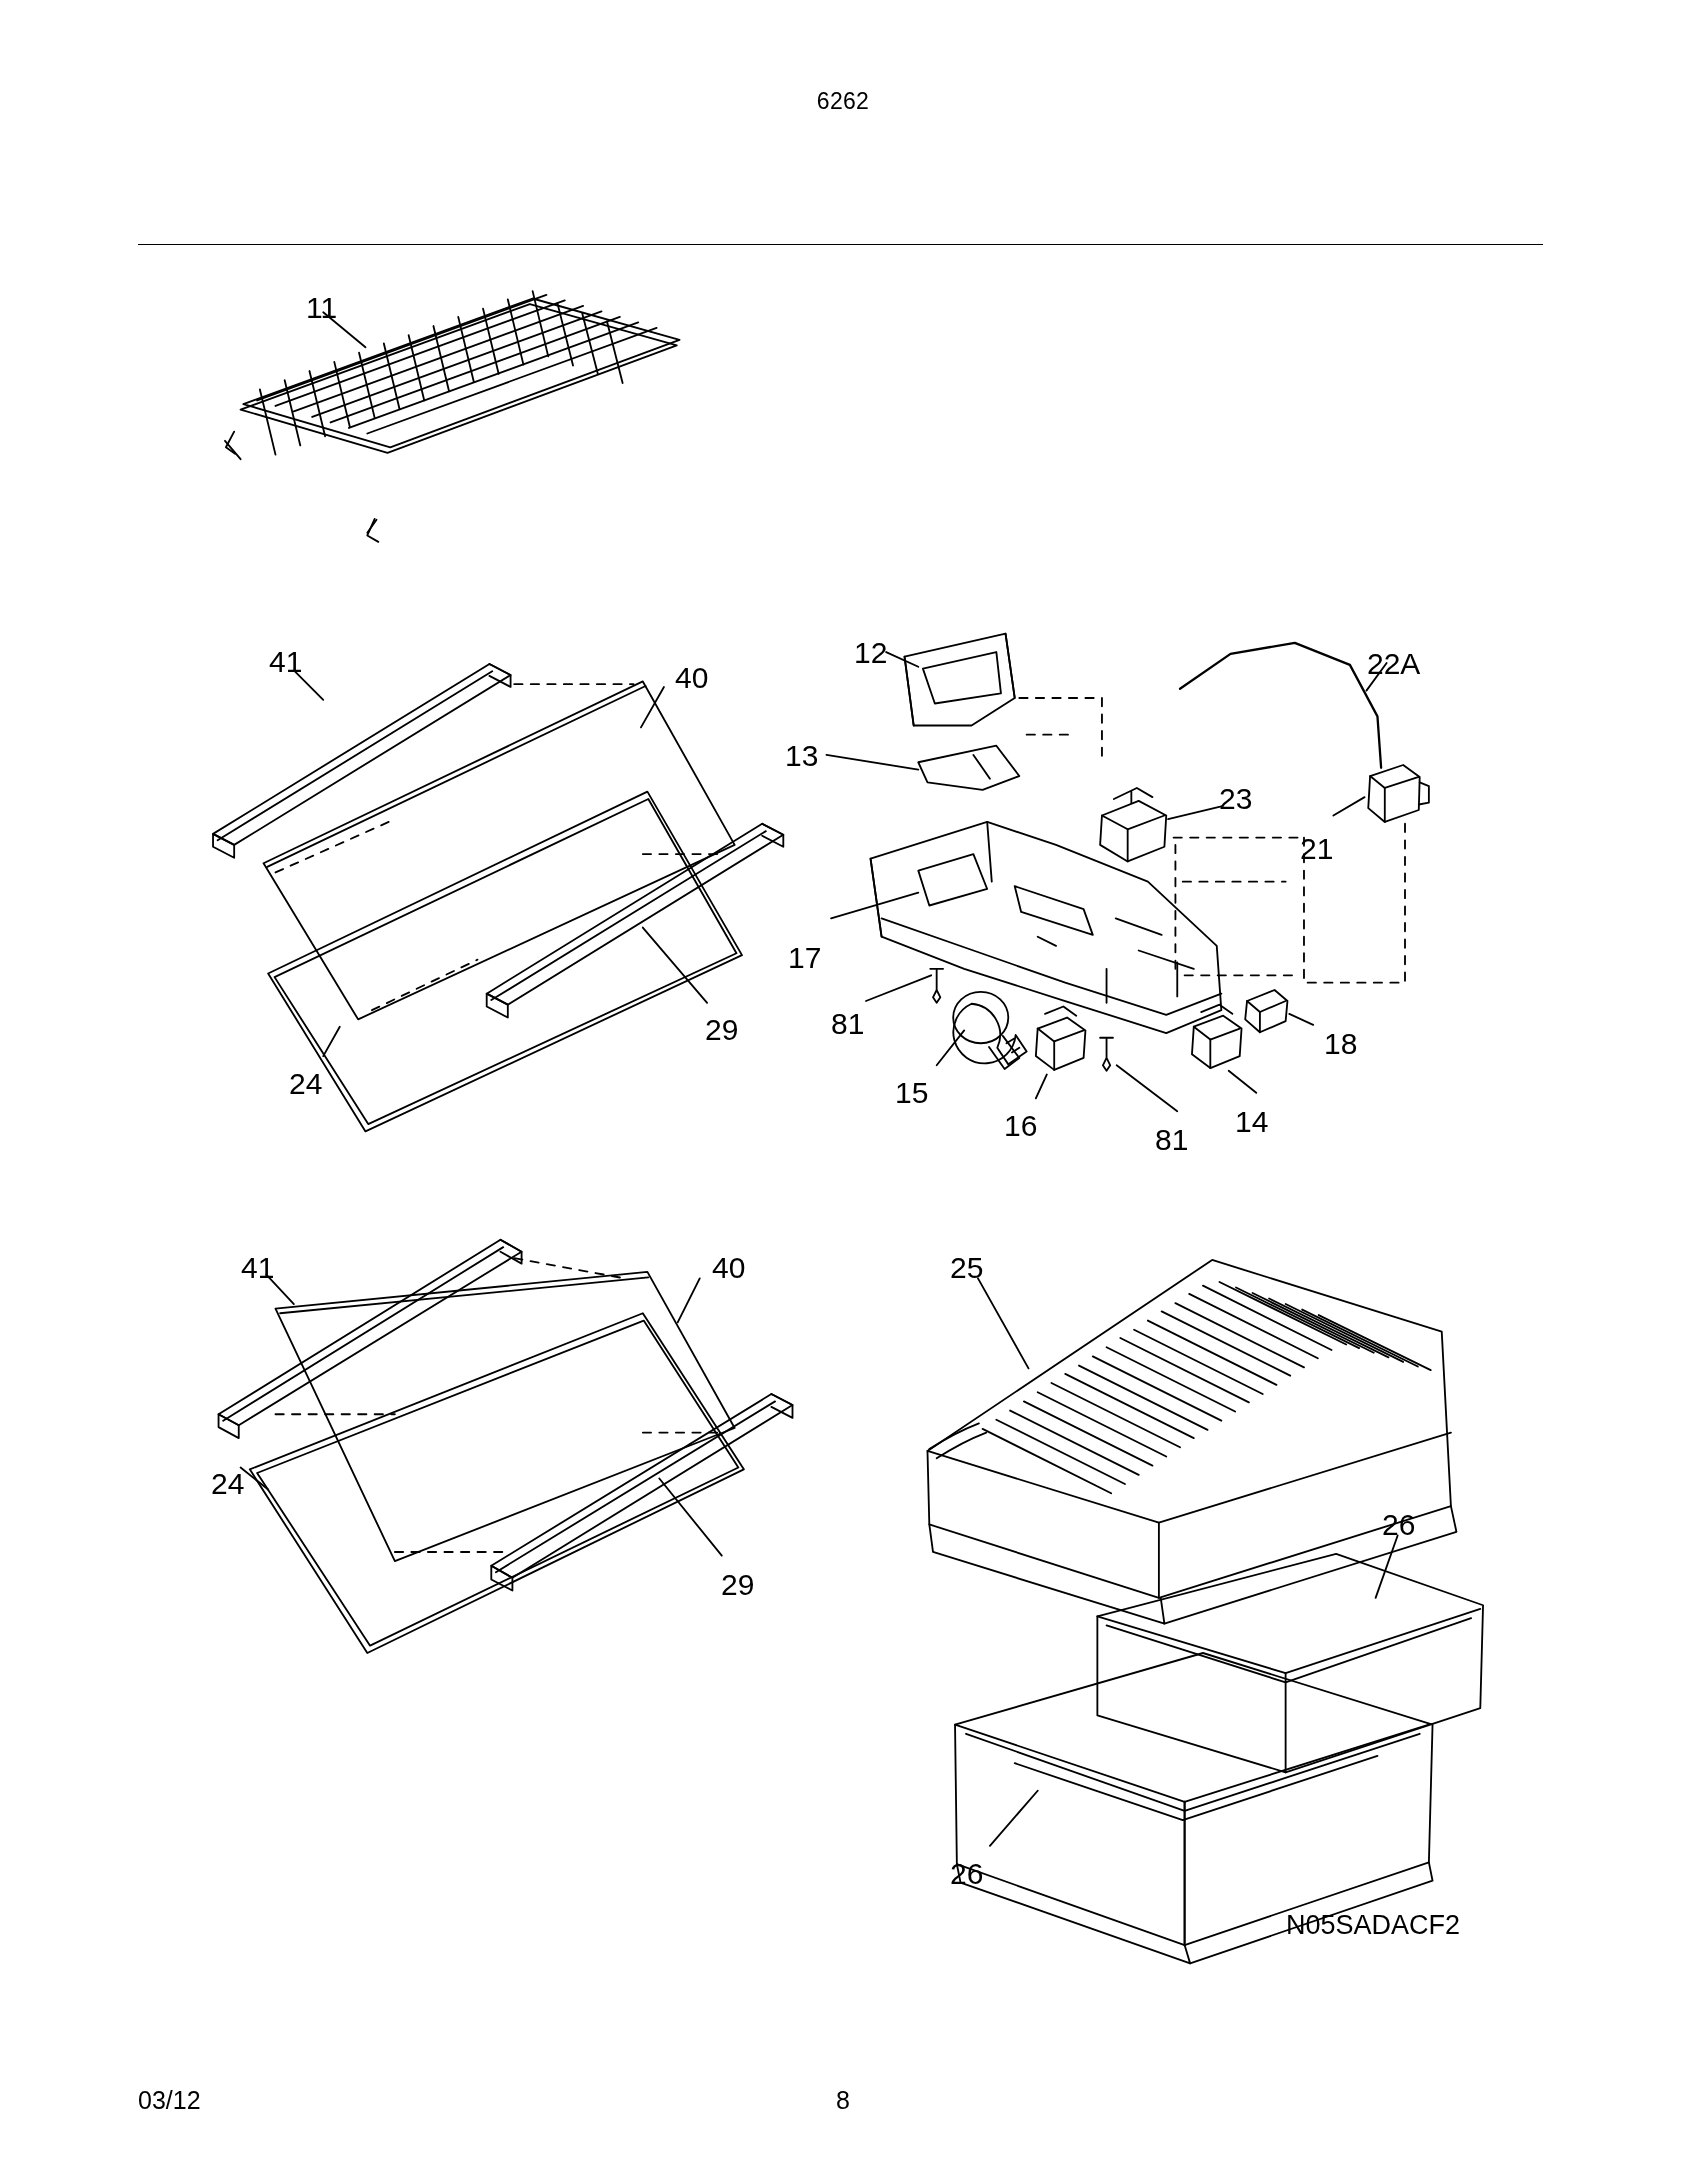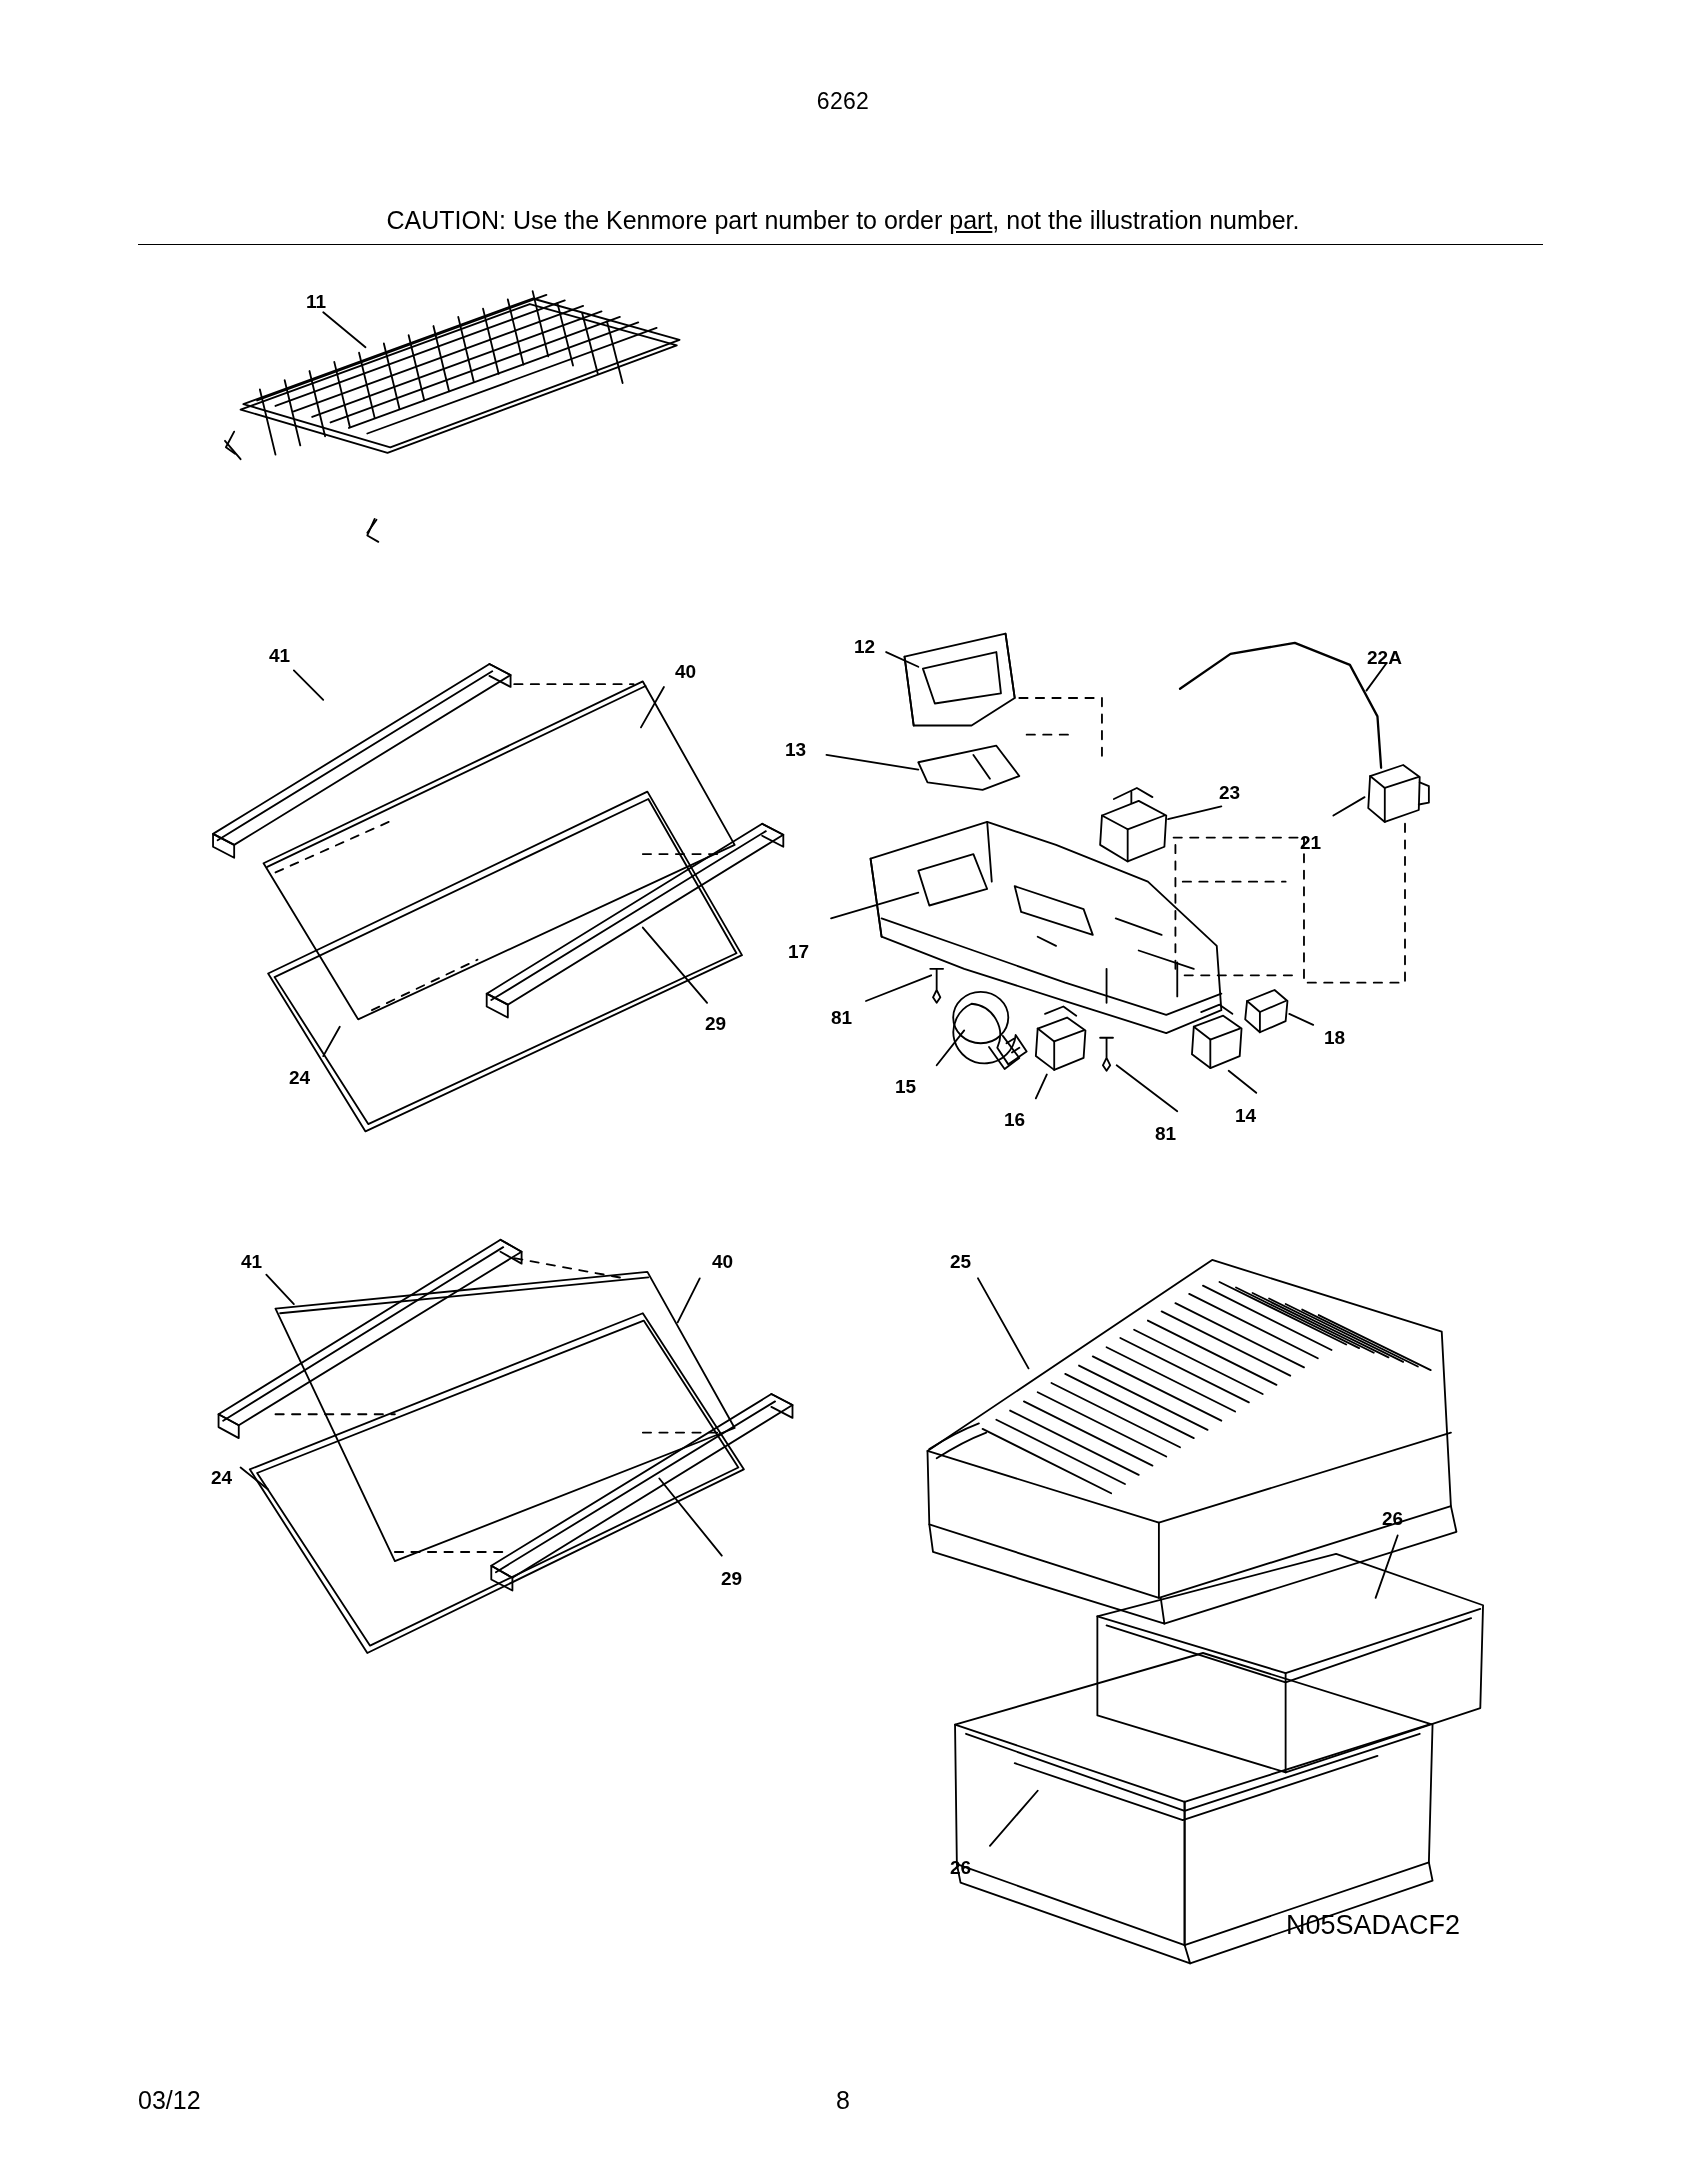--- a/index.html
+++ b/index.html
@@ -80,42 +80,41 @@
   .diagram-code {
     position: absolute;
     left: 1286px;
     top: 1910px;
     font-size: 27px;
   }
 
   
   .callout {
     position: absolute;
-    font-size: 19px;
-    font-weight: bold;
+    font-size: 30px;
+    font-weight: normal;
     white-space: nowrap;
   }
 
   
   .art {
     position: absolute;
     left: 0; top: 0;
     width: 1686px;
     height: 2182px;
     pointer-events: none;
   }
   .art svg { display: block; }
 </style>
 </head>
 <body>
 
 <div class="page">
 
   <div class="model-number">6262</div>
-  <div class="caution-line"><span>CAUTION: Use the Kenmore part number to order </span><span class="u">part</span><span>, not the illustration number.</span></div>
   <div class="header-rule"></div>
 
   <div class="art">
     <svg width="1686" height="2182" viewBox="0 0 1836 2376" xmlns="http://www.w3.org/2000/svg">
       <g fill="none" stroke="#000" stroke-width="2" stroke-linecap="round" stroke-linejoin="round">
 
         <g>
 
           <path d="M265 440 L580 325 L740 370 L425 487 Z"></path>
           <path d="M262 446 L577 331 L737 376 L422 493 Z"></path>

